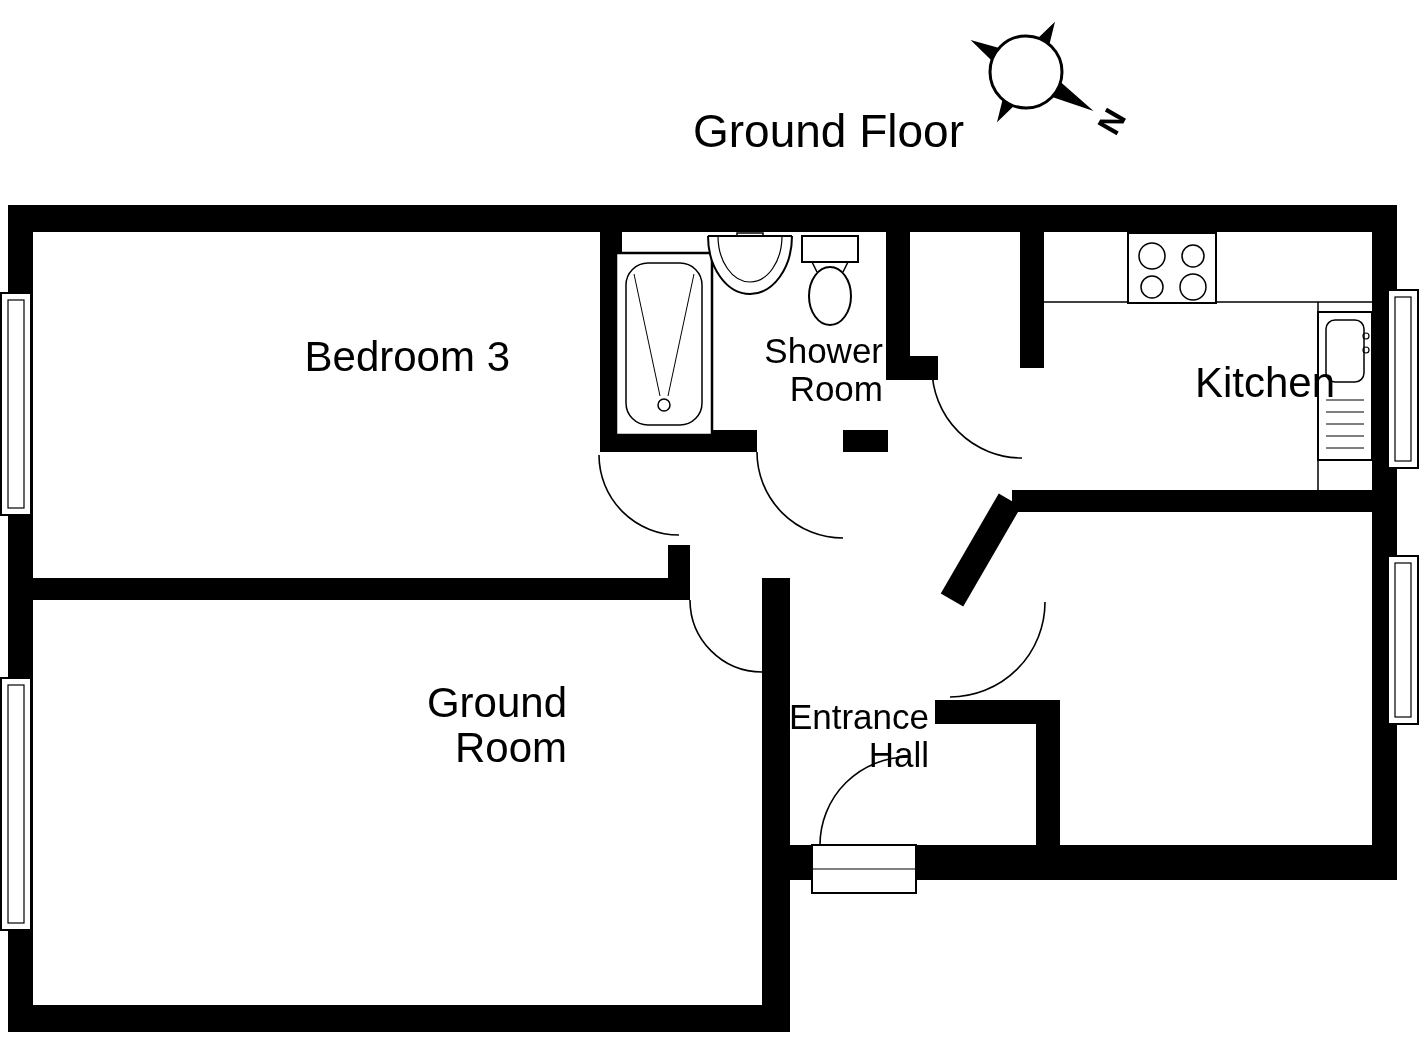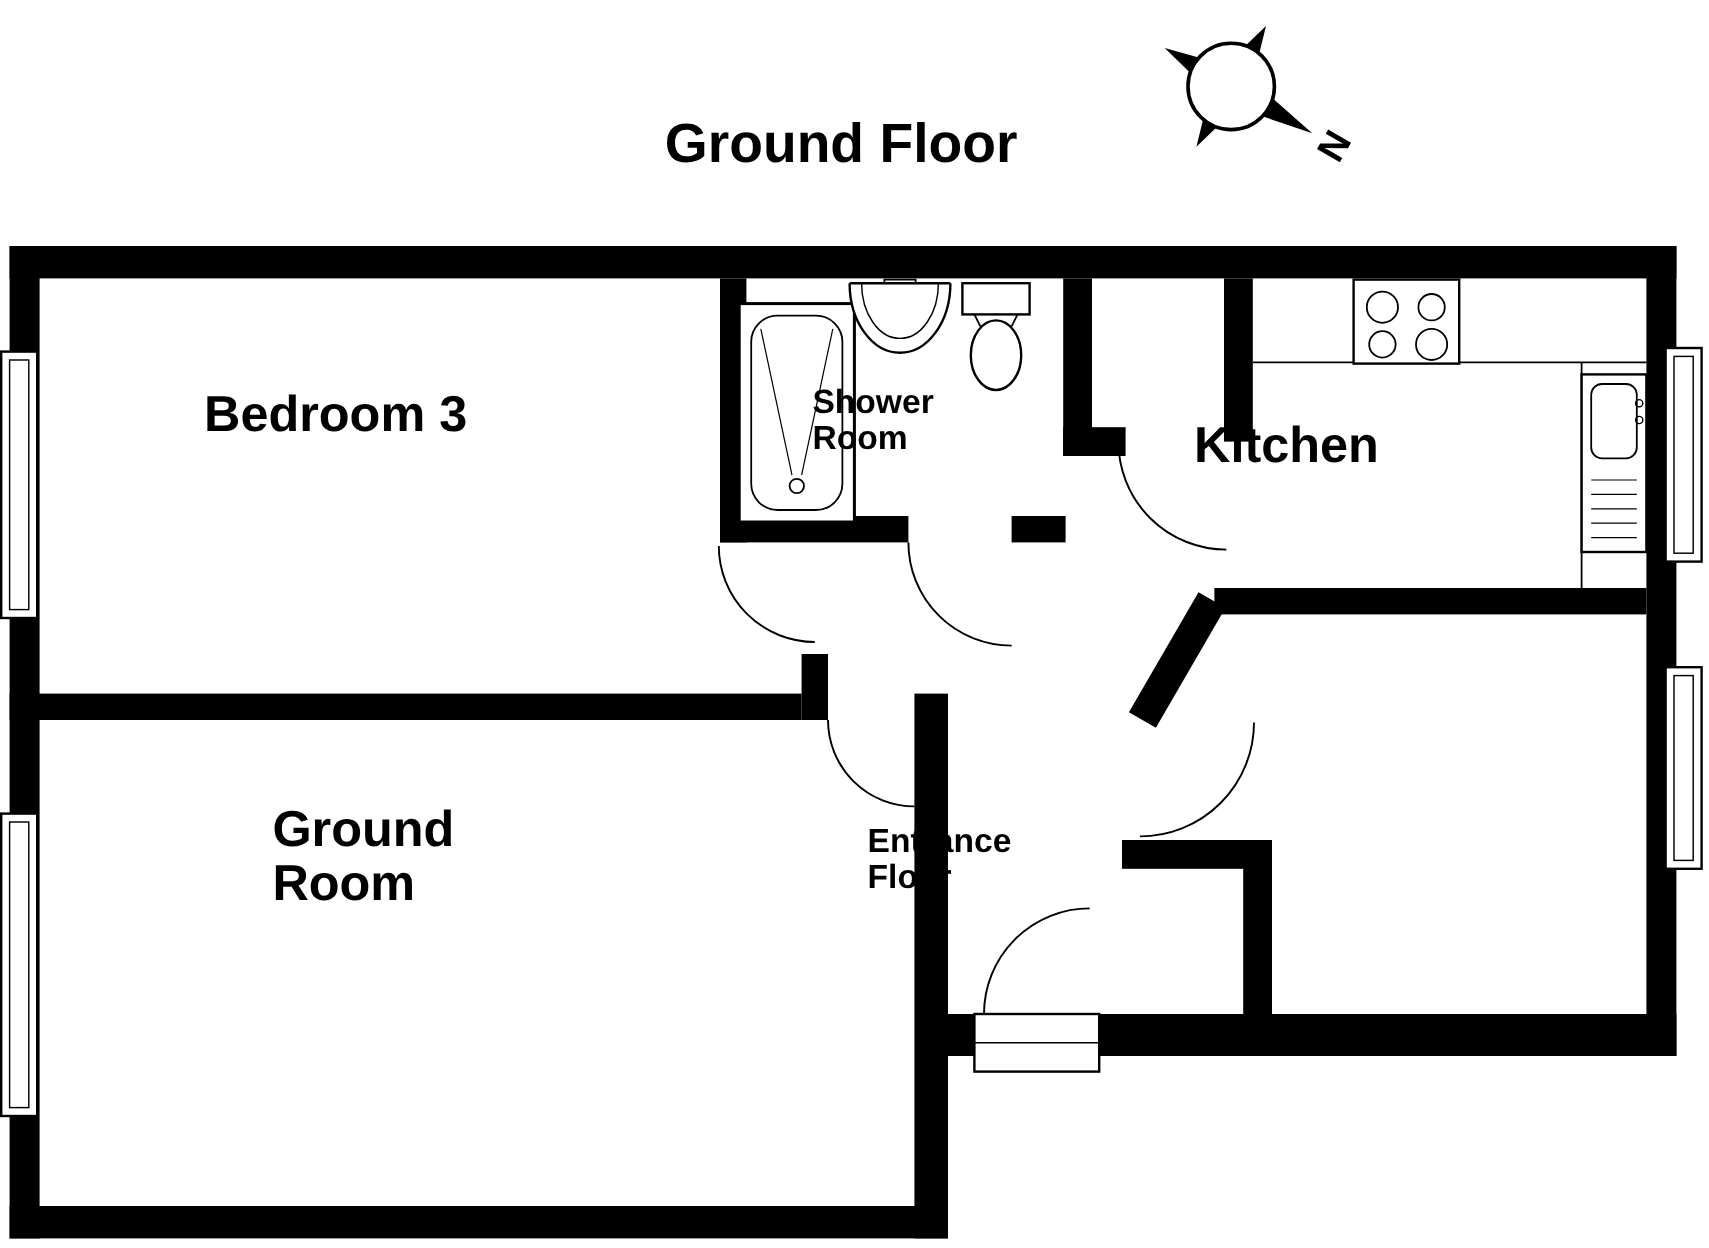--- a/index.html
+++ b/index.html
@@ -6,30 +6,31 @@
   .canvas{
     position:relative;
     width:1424px;height:1040px;
     background:#ffffff;
     font-family:"Liberation Sans", sans-serif;
     overflow:hidden;
   }
   .plan-svg{position:absolute;left:0;top:0;width:1424px;height:1040px;}
   .lbl{
     position:absolute;
-    font-weight:bold;
+    font-weight:normal;
     color:#000;
-    text-align:left;
+    text-align:right;
     line-height:1.08;
     white-space:nowrap;
+    margin-top:12px;
   }
   .lbl span{display:block;}
   .title{font-size:46px;}
   .big{font-size:42px;}
-  .small{font-size:28px;}
+  .small{font-size:35px;}
 </style>
 </head>
 <body>
 
 <div class="canvas">
 
   <svg class="plan-svg" viewBox="0 0 1424 1040">
 
     <g fill="#000" stroke="none">
       <rect x="8" y="205" width="1389" height="27"></rect>
@@ -155,16 +156,16 @@
   </div>
 
 
   <div class="lbl big" style="left:227px;top:668px;width:340px;">
     <span>Ground</span>
     <span>Room</span>
   </div>
 
   <div class="lbl small" style="left:723px;top:686px;width:206px;">
     <span>Entrance</span>
-    <span>Floor</span>
+    <span>Hall</span>
   </div>
 
 </div>
 
 </body></html>

